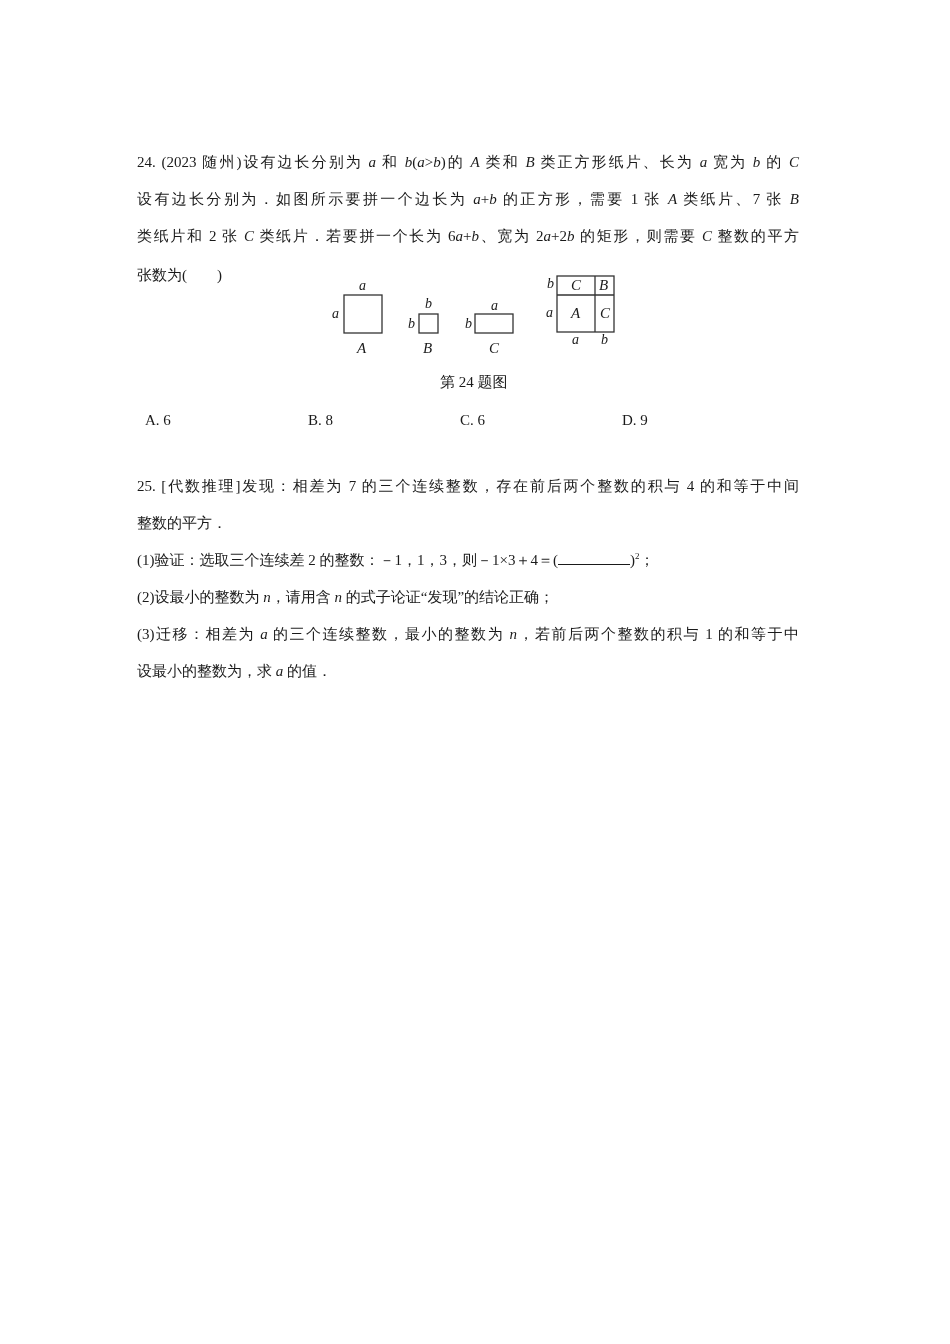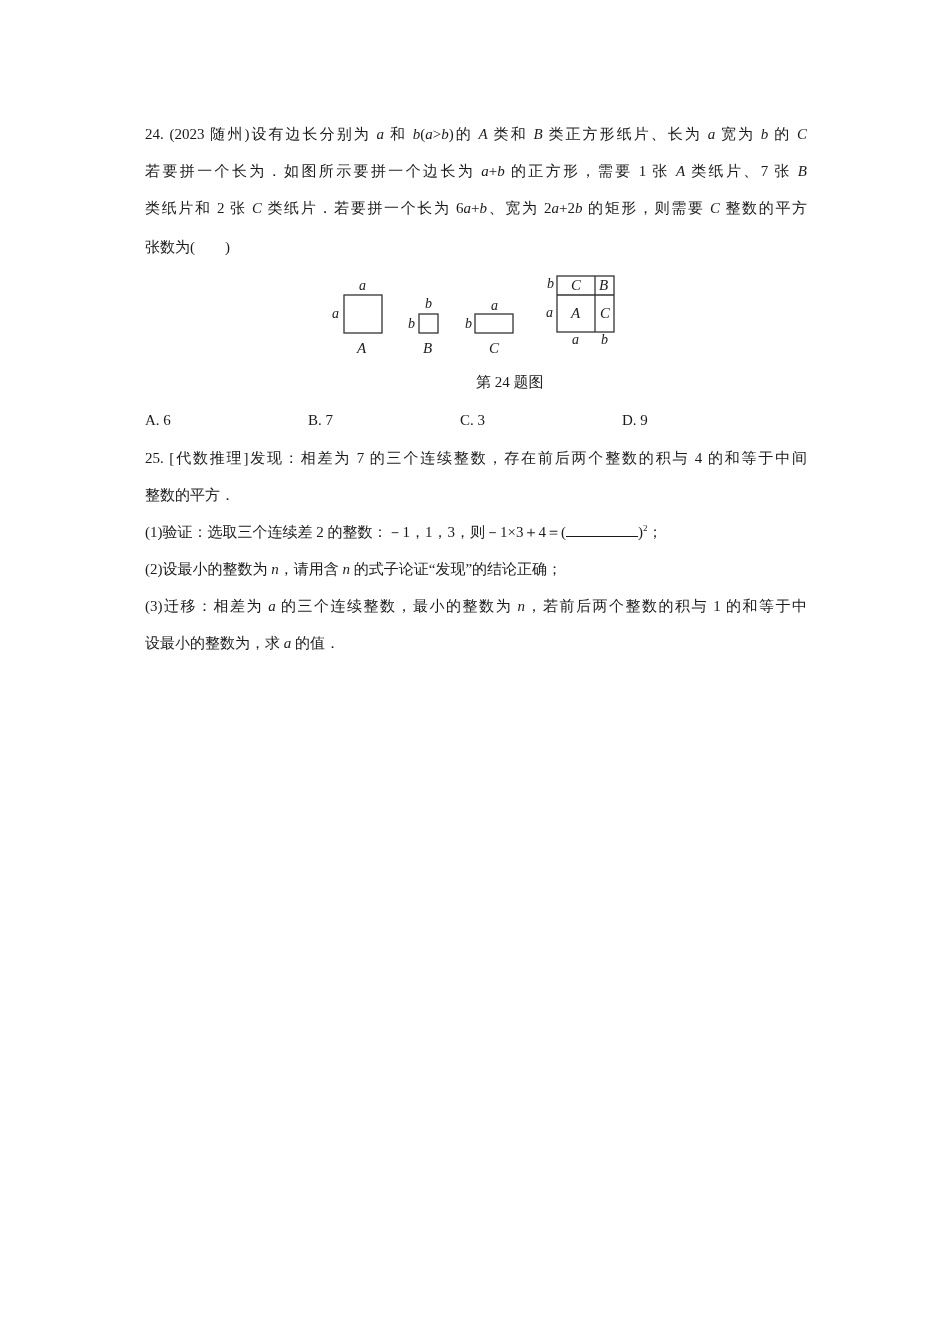--- a/index.html
+++ b/index.html
@@ -1,38 +1,38 @@
 <!DOCTYPE html>
 <html><head>
 <meta charset="utf-8">
 <style>
   html, body { margin: 0; padding: 0; background: #ffffff; }
   body {
     width: 950px; height: 1344px; position: relative; overflow: hidden;
     font-family: "Liberation Serif", "DejaVu Serif", serif;
     color: #1a1a1a; font-size: 15px;
   }
-  .line { position: absolute; left: 145px; white-space: nowrap; line-height: 20px; }
+  .line { position: absolute; left: 137px; white-space: nowrap; line-height: 20px; margin-top: 28px; }
   .justify { width: 662px; text-align: justify; text-align-last: justify; }
   i { font-style: italic; }
   .opt { position: absolute; top: 410px; line-height: 20px; }
   .blank { display: inline-block; width: 72px; border-bottom: 1px solid #1a1a1a; height: 14px; vertical-align: baseline; }
   sup { font-size: 9px; vertical-align: super; line-height: 0; }
   .fig { position: absolute; left: 320px; top: 270px; width: 310px; height: 130px; }
   .fig svg { position: absolute; left: 0; top: 0; }
-  .caption { position: absolute; left: 440px; top: 372px; line-height: 20px; font-size: 15px; margin-left: 36px; }
+  .caption { position: absolute; left: 440px; top: 372px; line-height: 20px; font-size: 15px; }
 </style>
 </head>
 <body>
 
 <div class="line justify" style="top:124px">
   <span>24. (2023 随州)设有边长分别为 </span><i>a</i><span> 和 </span><i>b</i><span>(</span><i>a</i><span>&gt;</span><i>b</i><span>)的 </span><i>A</i><span> 类和 </span><i>B</i><span> 类正方形纸片、长为 </span><i>a</i><span> 宽为 </span><i>b</i><span> 的 </span><i>C</i>
 </div>
 <div class="line justify" style="top:161px">
-  <span>若要拼一个长为．如图所示要拼一个边长为 </span><i>a</i><span>+</span><i>b</i><span> 的正方形，需要 1 张 </span><i>A</i><span> 类纸片、7 张 </span><i>B</i>
+  <span>设有边长分别为．如图所示要拼一个边长为 </span><i>a</i><span>+</span><i>b</i><span> 的正方形，需要 1 张 </span><i>A</i><span> 类纸片、7 张 </span><i>B</i>
 </div>
 <div class="line justify" style="top:198px">
   <span>类纸片和 2 张 </span><i>C</i><span> 类纸片．若要拼一个长为 6</span><i>a</i><span>+</span><i>b</i><span>、宽为 2</span><i>a</i><span>+2</span><i>b</i><span> 的矩形，则需要 </span><i>C</i><span> 整数的平方</span>
 </div>
 <div class="line" style="top:237px">张数为(　　)</div>
 
 <div class="fig">
   <svg width="310" height="130" viewBox="0 0 310 130" font-family="Liberation Serif, DejaVu Serif, serif" font-style="italic" font-size="14" fill="#1a1a1a">
 
     <rect x="24" y="25" width="38" height="38" fill="none" stroke="#333" stroke-width="1.3"></rect>
@@ -61,22 +61,22 @@
   <span style="position:absolute;left:251px;top:7px;font-style:italic;font-size:15px">C</span>
   <span style="position:absolute;left:279px;top:7px;font-style:italic;font-size:15px">B</span>
   <span style="position:absolute;left:251px;top:35px;font-style:italic;font-size:15px">A</span>
   <span style="position:absolute;left:280px;top:35px;font-style:italic;font-size:15px">C</span>
   <span style="position:absolute;left:252px;top:62px;font-style:italic;font-size:14px">a</span>
   <span style="position:absolute;left:281px;top:62px;font-style:italic;font-size:14px">b</span>
 </div>
 <div class="caption">第 24 题图</div>
 
 <div class="opt" style="left:145px">A. 6</div>
-<div class="opt" style="left:308px">B. 7</div>
-<div class="opt" style="left:460px">C. 3</div>
+<div class="opt" style="left:308px">B. 8</div>
+<div class="opt" style="left:460px">C. 6</div>
 <div class="opt" style="left:622px">D. 9</div>
 
 <div class="line justify" style="top:448px">25. [代数推理]发现：相差为 7 的三个连续整数，存在前后两个整数的积与 4 的和等于中间</div>
 <div class="line" style="top:485px">整数的平方．</div>
 <div class="line" style="top:522px">
   <span>(1)验证：选取三个连续差 2 的整数：－1，1，3，则－1×3＋4＝(</span><span class="blank"></span><span>)</span><sup>2</sup><span>；</span>
 </div>
 <div class="line" style="top:559px">
   <span>(2)设最小的整数为 </span><i>n</i><span>，请用含 </span><i>n</i><span> 的式子论证“发现”的结论正确；</span>
 </div>

